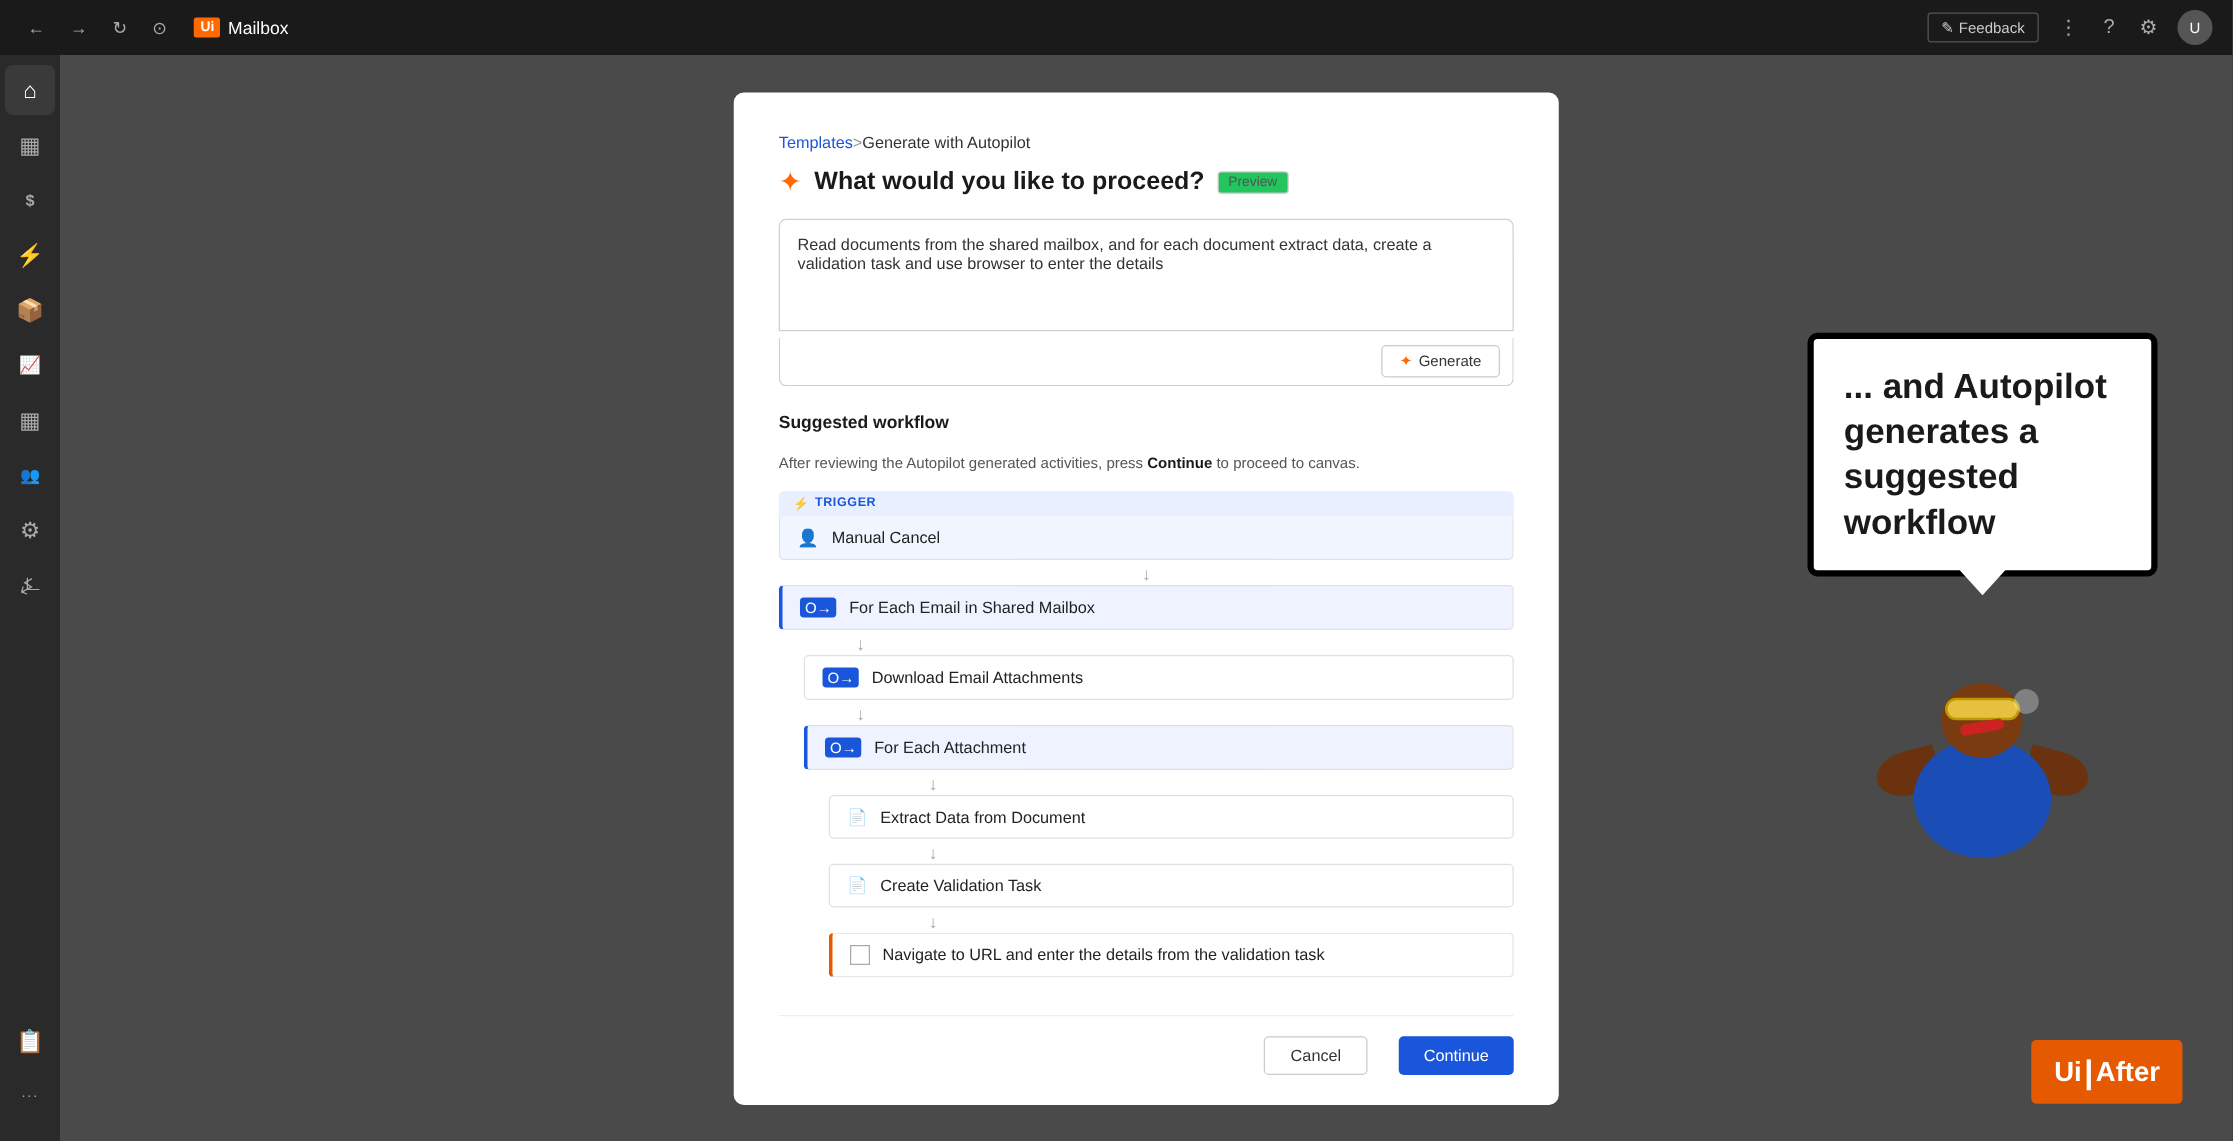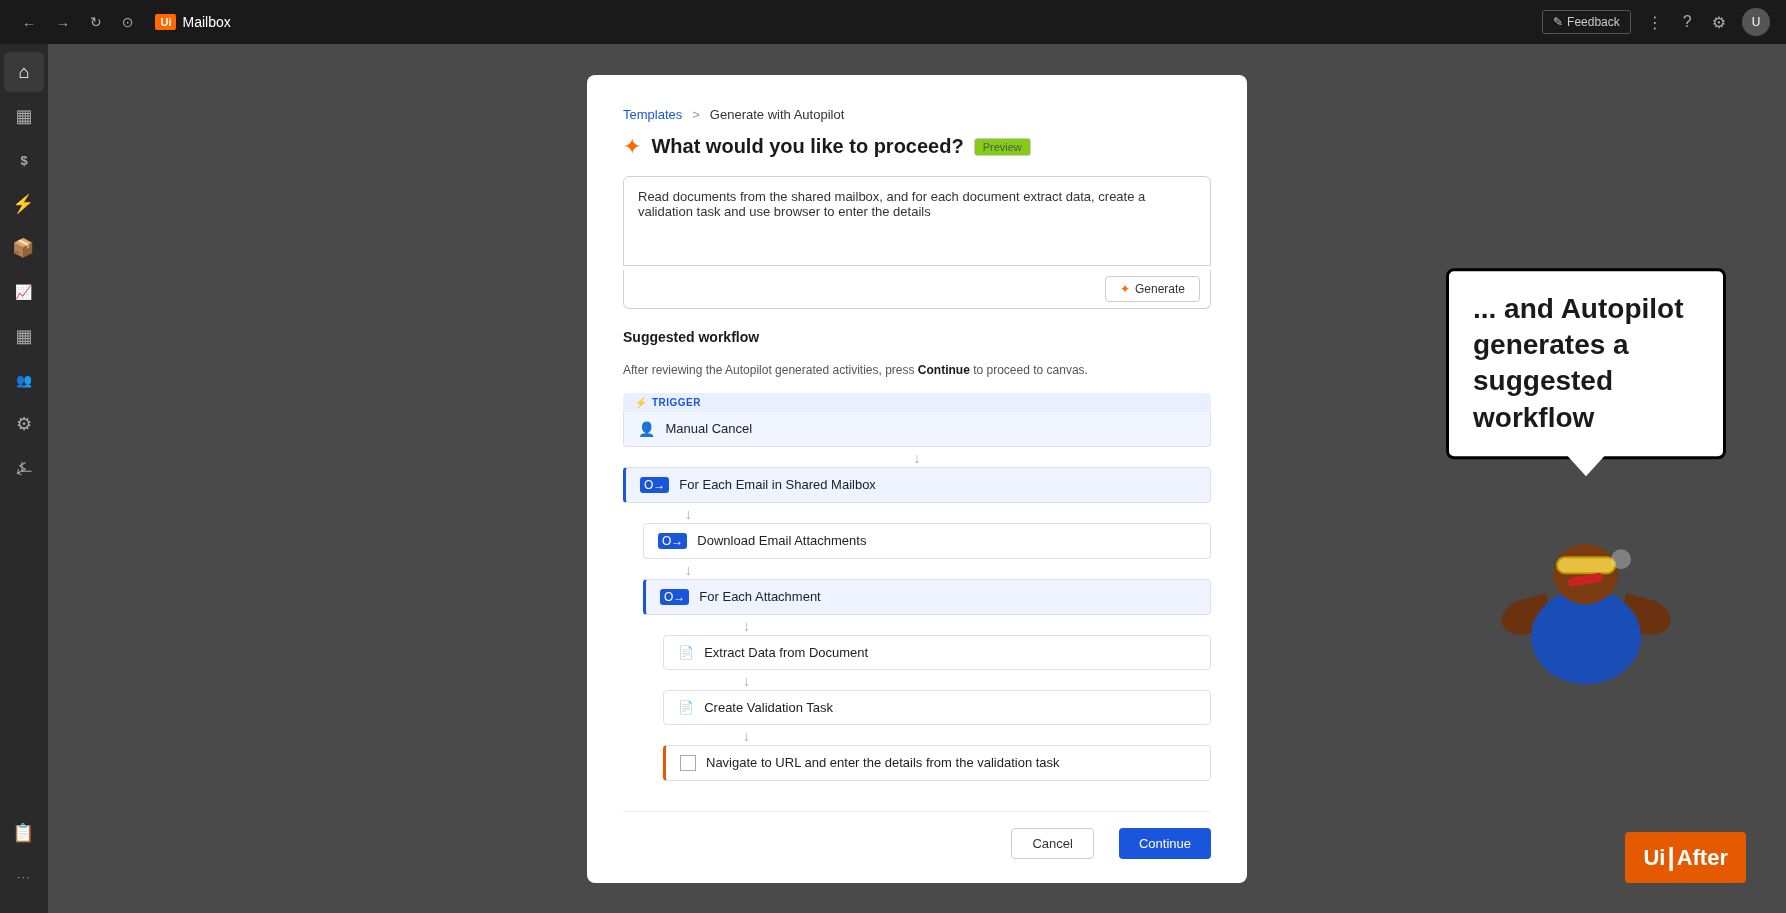--- a/index.html
+++ b/index.html
@@ -150,21 +150,21 @@
       overflow-y: auto;
       padding: 32px 36px 24px 36px;
       position: relative;
       z-index: 10;
     }
 
     
     .breadcrumb {
       display: flex;
       align-items: flex-start;
-      gap: 10px;
+      gap: 0;
       font-size: 13px;
       color: #666;
       margin-bottom: 12px;
     }
     .breadcrumb-sep { color: #999; }
     .breadcrumb-current { color: #333; }
 
     
     .modal-title-row {
       display: flex;
@@ -175,21 +175,21 @@
     .autopilot-icon {
       color: #ff6900;
       font-size: 22px;
     }
     .modal-title {
       font-size: 20px;
       font-weight: 600;
       color: #1a1a1a;
     }
     .preview-badge {
-      background: #84cc16;
+      background: #22c55e;
       border: 1px solid #ccc;
       color: #555;
       font-size: 11px;
       padding: 2px 8px;
       border-radius: 3px;
       font-weight: 500;
     }
 
     
     .prompt-textarea {
@@ -340,21 +340,21 @@
       position: absolute;
       right: 60px;
       top: 50%;
       transform: translateY(-50%);
       display: flex;
       flex-direction: column;
       align-items: center;
     }
     .callout-box {
       background: white;
-      border: 3px solid #000000;
+      border: 5px solid #000000;
       border-radius: 8px;
       padding: 20px 24px;
       width: 280px;
       font-size: 28px;
       font-weight: 700;
       color: #1a1a1a;
       line-height: 1.3;
       position: relative;
       margin-bottom: 0;
     }

